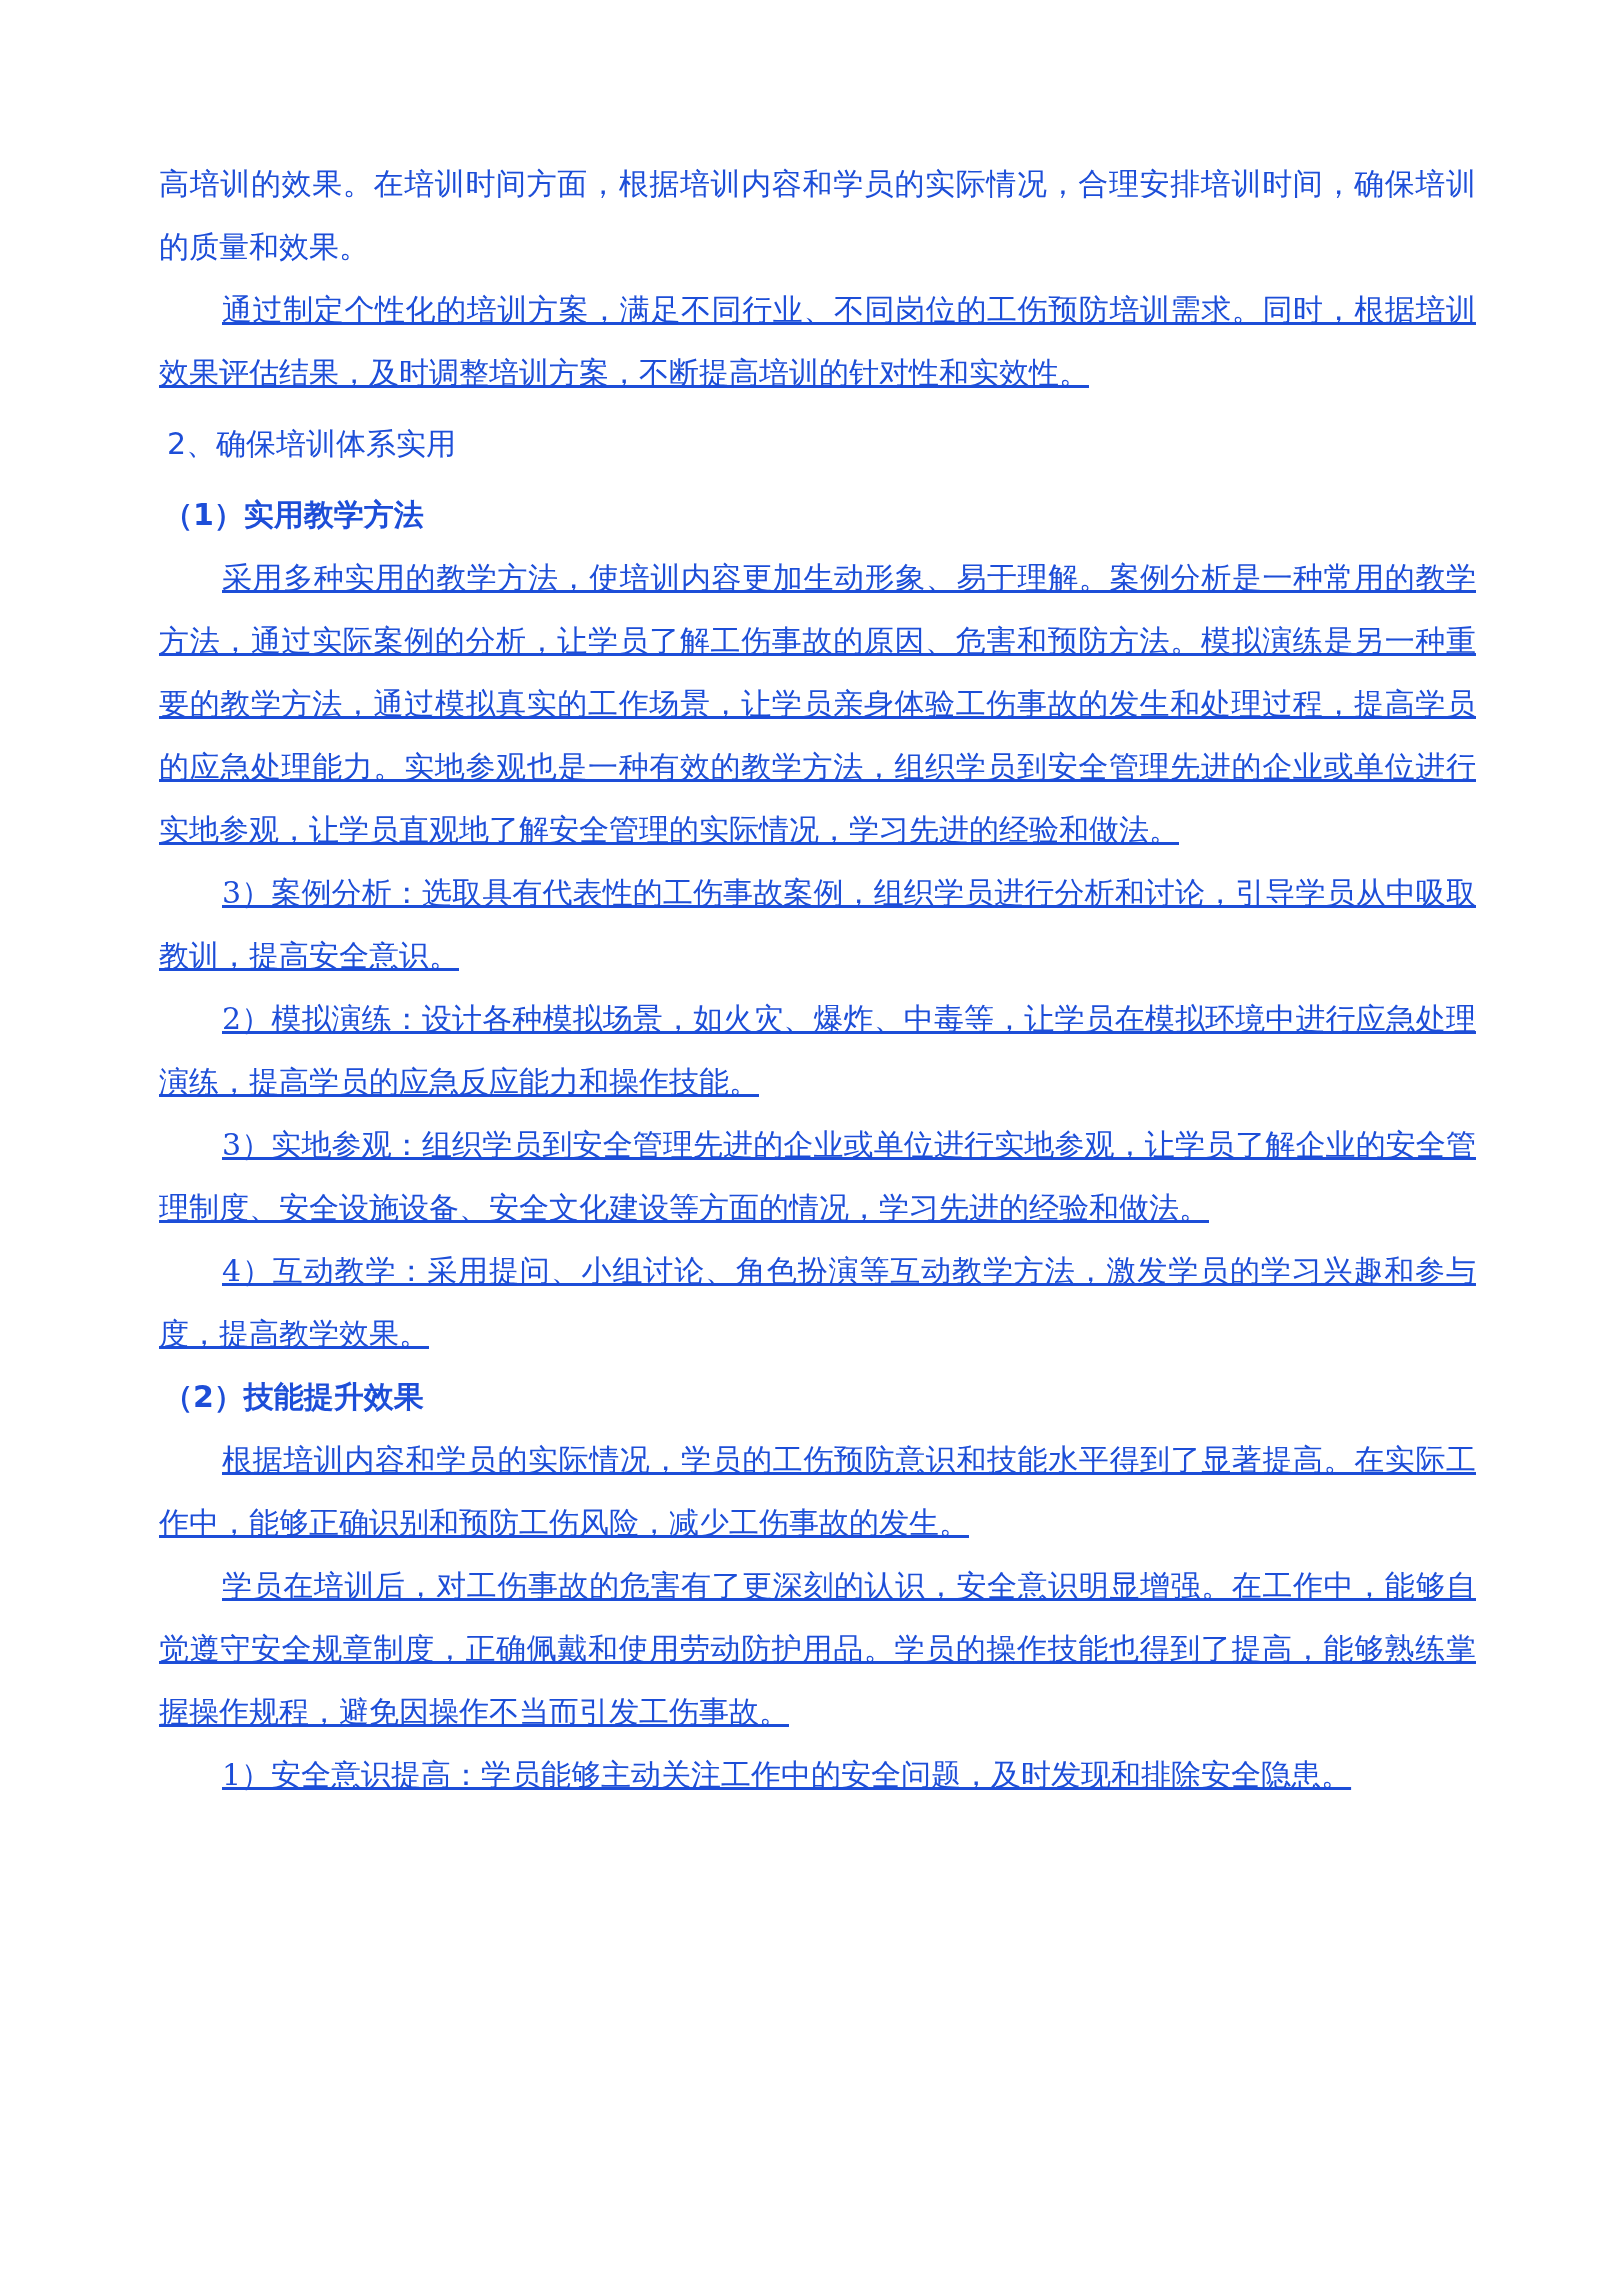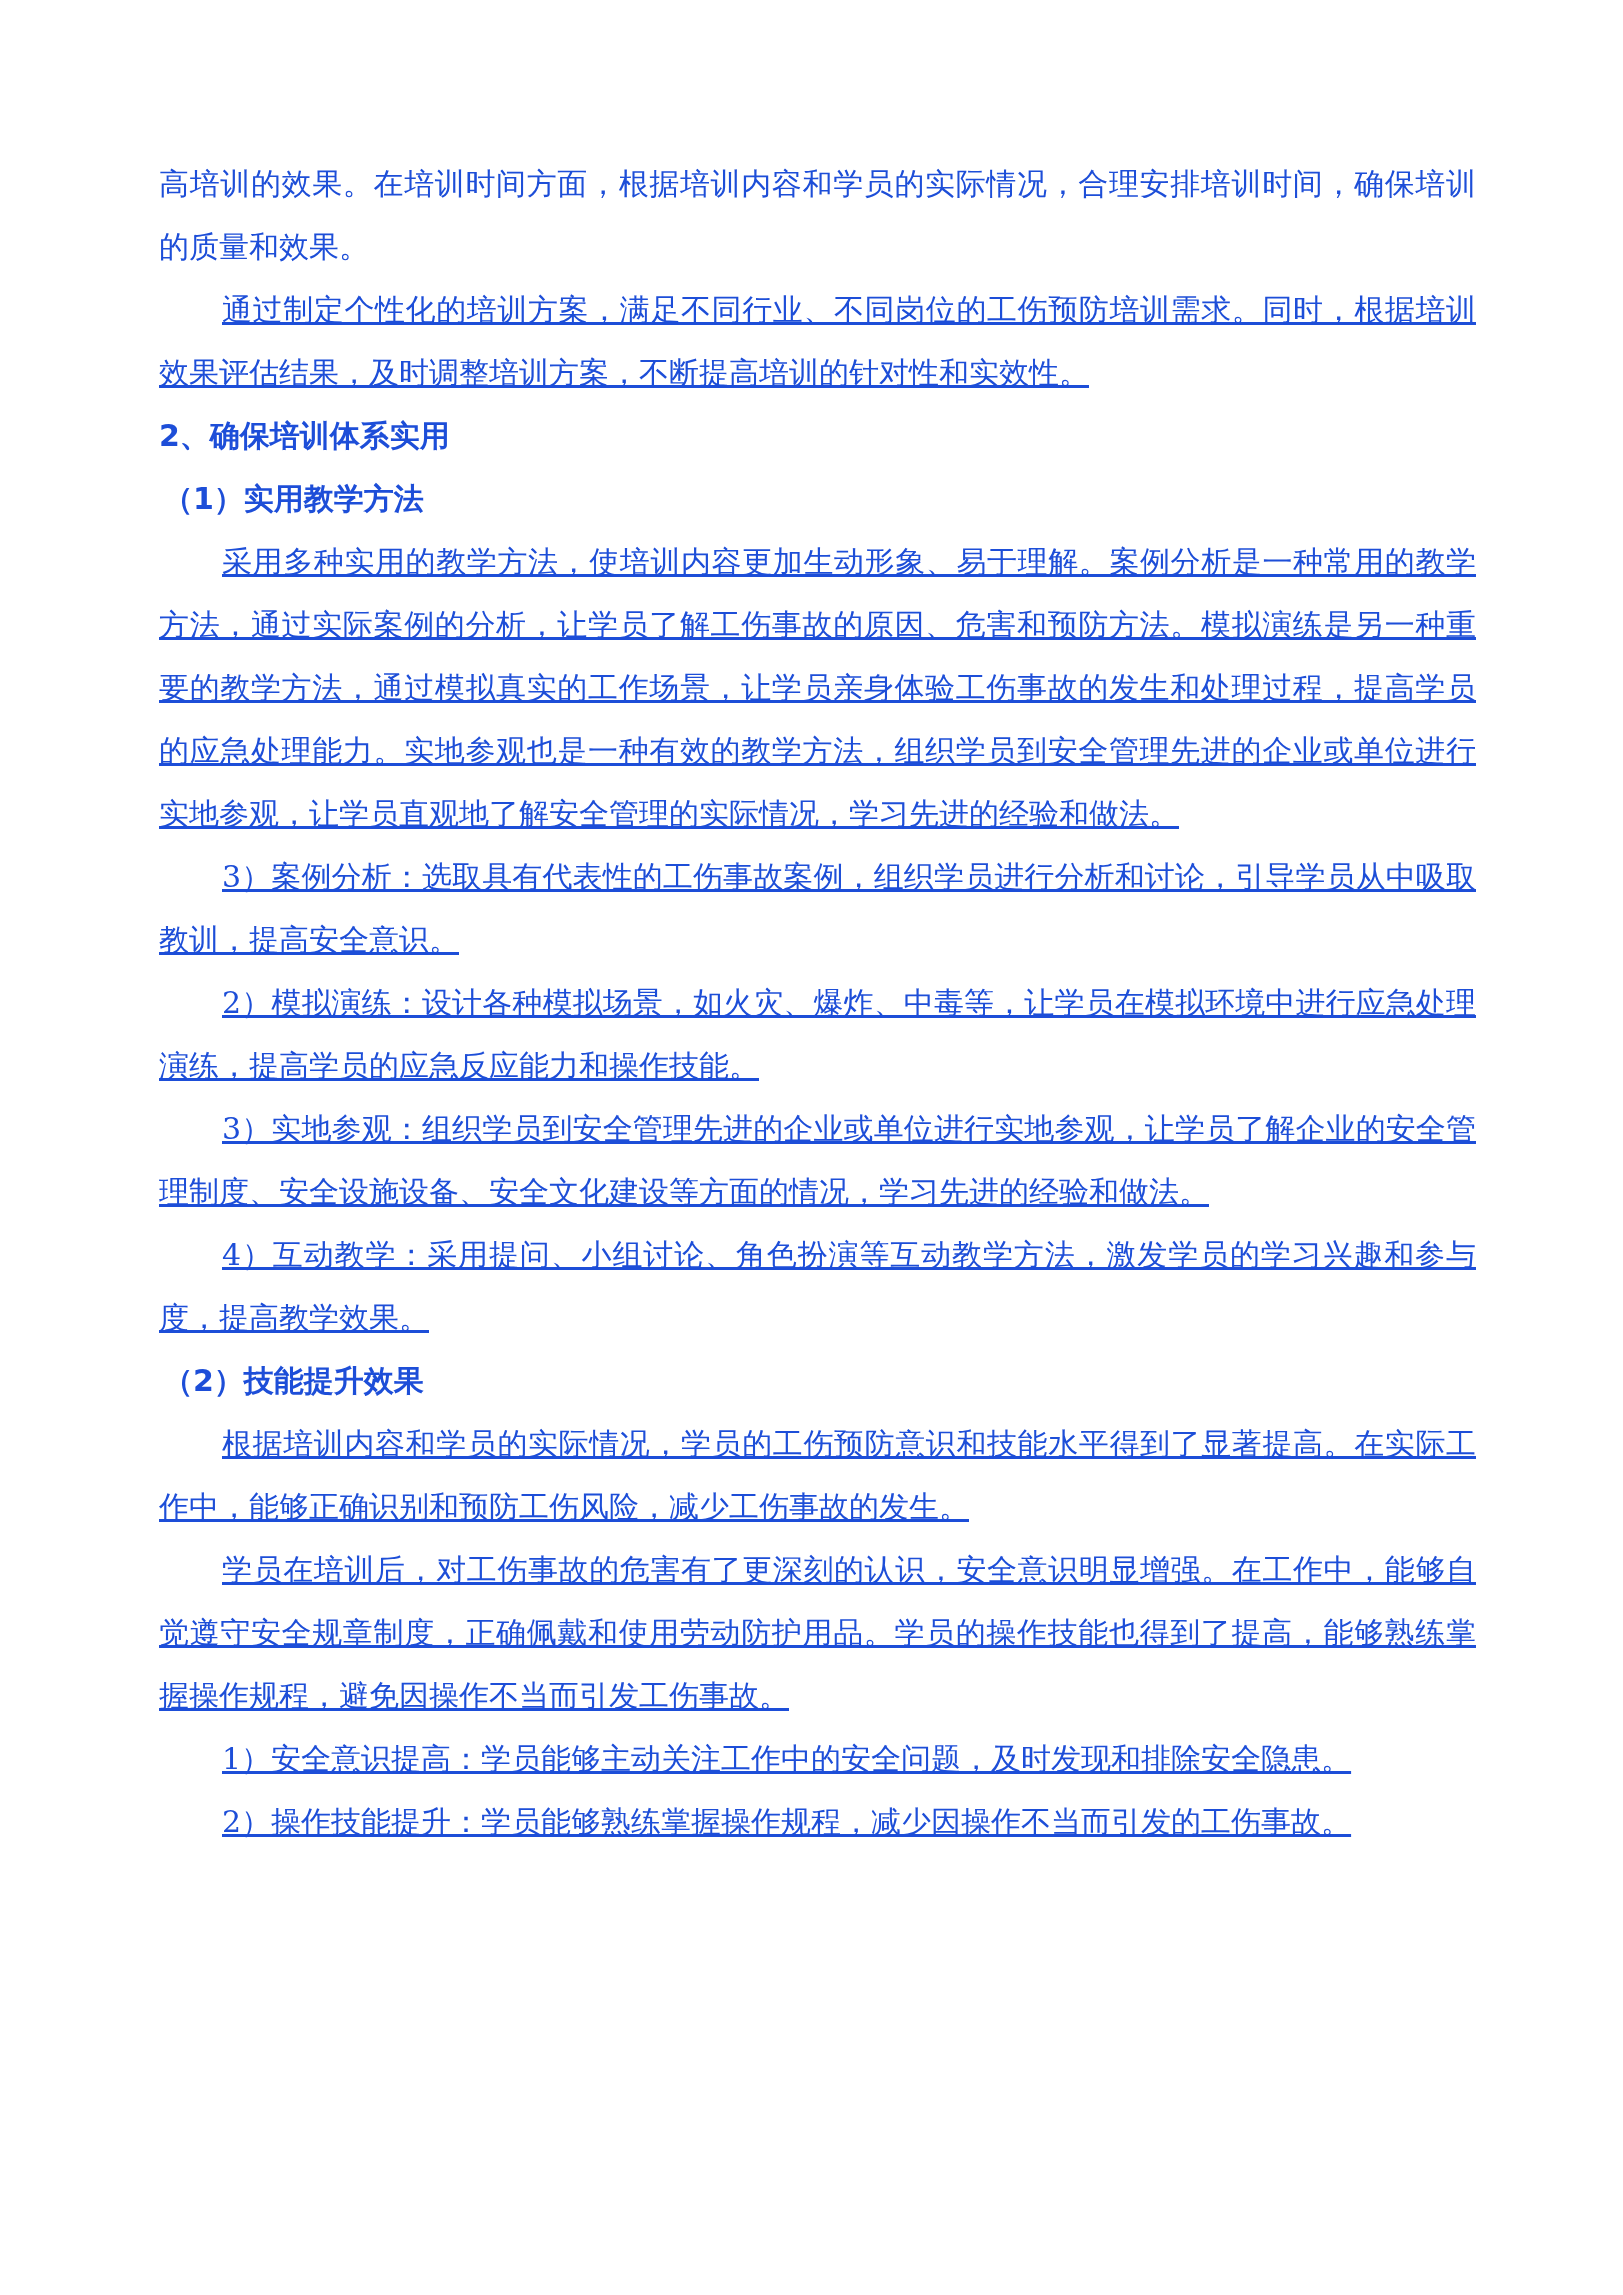--- a/index.html
+++ b/index.html
@@ -9,35 +9,34 @@
     left: 159px;
     top: 152px;
     width: 1317px;
     font-family: "DejaVu Serif", "Liberation Serif", serif;
     font-size: 30px;
     color: #1d4ed8;
     line-height: 63px;
   }
   .para { margin: 0; text-align: justify; text-align-last: left; }
   .indent { text-indent: 63px; text-decoration: underline; }
-  .h2 { margin: 0; font-family: "DejaVu Sans", "Liberation Sans", sans-serif; font-weight: bold; font-size: 30px; }
+  .h2 { margin: 8px; font-family: "DejaVu Sans", "Liberation Sans", sans-serif; font-weight: normal; font-size: 30px; }
   .h3 { margin: 0; font-family: "DejaVu Sans", "Liberation Sans", sans-serif; font-weight: bold; font-size: 30px; margin-left: 3.9px; }
 </style>
 </head>
 <body>
 
 <div class="page">
   <p class="para">高培训的效果。在培训时间方面，根据培训内容和学员的实际情况，合理安排培训时间，确保培训的质量和效果。</p>
   <p class="para indent">通过制定个性化的培训方案，满足不同行业、不同岗位的工伤预防培训需求。同时，根据培训效果评估结果，及时调整培训方案，不断提高培训的针对性和实效性。</p>
   <h2 class="h2">2、确保培训体系实用</h2>
   <h3 class="h3">（1）实用教学方法</h3>
   <p class="para indent">采用多种实用的教学方法，使培训内容更加生动形象、易于理解。案例分析是一种常用的教学方法，通过实际案例的分析，让学员了解工伤事故的原因、危害和预防方法。模拟演练是另一种重要的教学方法，通过模拟真实的工作场景，让学员亲身体验工伤事故的发生和处理过程，提高学员的应急处理能力。实地参观也是一种有效的教学方法，组织学员到安全管理先进的企业或单位进行实地参观，让学员直观地了解安全管理的实际情况，学习先进的经验和做法。</p>
   <p class="para indent">3）案例分析：选取具有代表性的工伤事故案例，组织学员进行分析和讨论，引导学员从中吸取教训，提高安全意识。</p>
   <p class="para indent">2）模拟演练：设计各种模拟场景，如火灾、爆炸、中毒等，让学员在模拟环境中进行应急处理演练，提高学员的应急反应能力和操作技能。</p>
   <p class="para indent">3）实地参观：组织学员到安全管理先进的企业或单位进行实地参观，让学员了解企业的安全管理制度、安全设施设备、安全文化建设等方面的情况，学习先进的经验和做法。</p>
   <p class="para indent">4）互动教学：采用提问、小组讨论、角色扮演等互动教学方法，激发学员的学习兴趣和参与度，提高教学效果。</p>
   <h3 class="h3">（2）技能提升效果</h3>
   <p class="para indent">根据培训内容和学员的实际情况，学员的工伤预防意识和技能水平得到了显著提高。在实际工作中，能够正确识别和预防工伤风险，减少工伤事故的发生。</p>
   <p class="para indent">学员在培训后，对工伤事故的危害有了更深刻的认识，安全意识明显增强。在工作中，能够自觉遵守安全规章制度，正确佩戴和使用劳动防护用品。学员的操作技能也得到了提高，能够熟练掌握操作规程，避免因操作不当而引发工伤事故。</p>
   <p class="para indent">1）安全意识提高：学员能够主动关注工作中的安全问题，及时发现和排除安全隐患。</p>
-  <p class="para indent">2）操作技能提升：学员能够熟练掌握操作规程，减少因操作不当而引发的工伤事故。</p>
 </div>
 
 
 </body></html>

